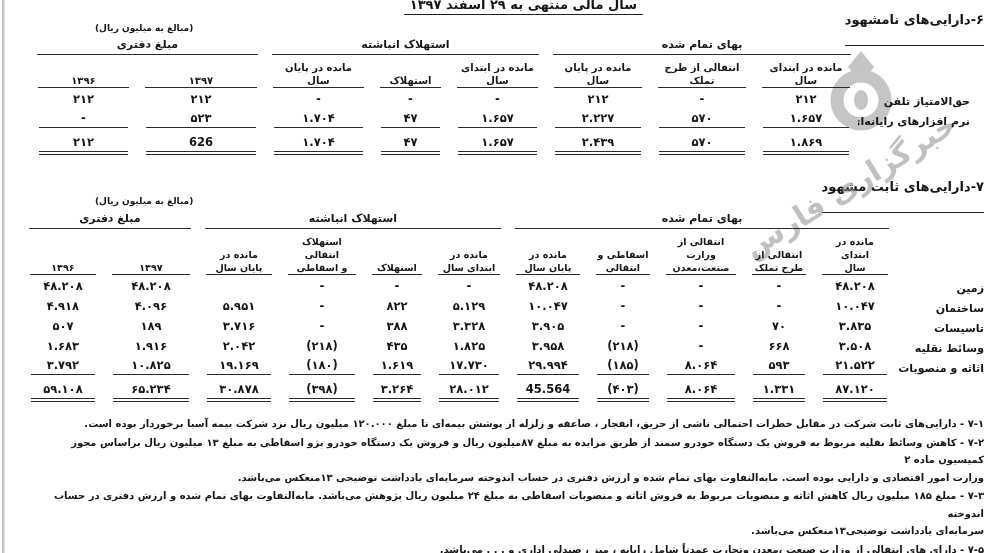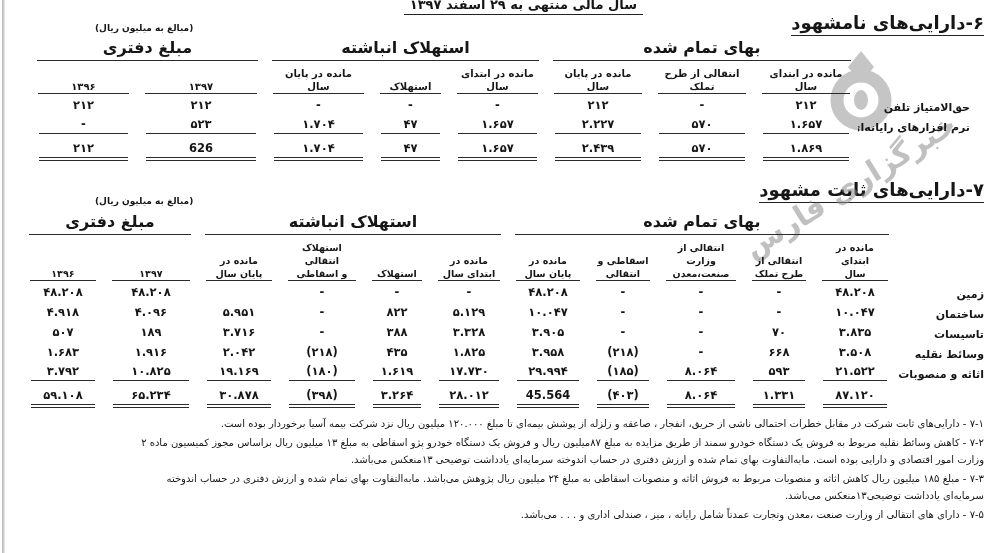--- a/index.html
+++ b/index.html
@@ -4,47 +4,47 @@
 <style>
   html,body{margin:0;padding:0;}
   body{width:988px;height:553px;background:#fdfdfd;overflow:hidden;
        font-family:"DejaVu Sans",sans-serif;color:#161616;direction:rtl;}
   .page{position:relative;width:988px;height:553px;background:#fff;}
   .scan-edge{position:absolute;left:2px;top:0;width:3px;height:100%;
        background:linear-gradient(to right,#9a9a9a,#e2e2e2);opacity:.75;}
 
   .top-title{position:absolute;top:-3px;right:345px;font-size:13px;font-weight:bold;
        border-bottom:1.5px solid #222;padding:0 6px 2px;}
-  .sec-title{position:absolute;right:4px;font-size:18px;font-weight:bold;
-       border-bottom:1.5px solid #222;padding-bottom:2px;}
+  .sec-title{position:absolute;right:4px;font-size:13px;font-weight:bold;
+       border-bottom:1.5px solid #222;padding-bottom:18px;}
   .sec6{top:12px;} .sec7{top:179px;}
   .mnote{position:absolute;left:95px;font-size:9px;font-weight:bold;}
   .mnote1{top:23px;} .mnote2{top:196px;}
 
   table.t{border-collapse:collapse;table-layout:fixed;position:absolute;direction:rtl;z-index:2;}
   .t1{top:36px;right:18px;width:940px;}
   .t2{top:210px;right:4px;width:962px;}
   .t th,.t td{padding:0;vertical-align:bottom;overflow:hidden;}
   .gt{display:block;margin:0 7px;padding:2px 0 3px;border-bottom:1px solid #2b2b2b;
-      text-align:center;font-size:16px;font-weight:bold;}
+      text-align:center;font-size:11px;font-weight:bold;}
   .ch{display:block;margin:0 8px;padding:6px 0 0;border-bottom:1px solid #2b2b2b;
       text-align:center;font-weight:bold;white-space:pre-line;line-height:13px;}
   .t1 .ch{font-size:10px;} .t2 .ch{font-size:9.5px;}
   .lbl{text-align:right;font-size:11px;font-weight:bold;padding-right:2px;white-space:nowrap;}
   .t td{height:20px;}
   td .v{display:block;margin:0 9px;padding:3px 0 2px;text-align:center;
       font-size:11.5px;font-weight:bold;white-space:nowrap;}
   tr.r-ul td .v{border-bottom:1px solid #2b2b2b;}
   tr.r-dbl td{padding-bottom:6px;height:24px;}
   tr.r-dbl td .v{border-bottom:1px solid #2b2b2b;position:relative;}
   tr.r-dbl td .v::after{content:"";position:absolute;left:0;right:0;bottom:-4px;
       border-bottom:1px solid #2b2b2b;}
 
   .footnotes{position:absolute;top:415px;right:4px;left:6px;z-index:2;}
-  .fn{font-size:10px;font-weight:normal;line-height:17.5px;text-align:right;
+  .fn{font-size:10px;font-weight:bold;line-height:17.5px;text-align:right;
       white-space:pre-line;margin-bottom:1px;margin-left:32px;}
 
   .wm{position:absolute;z-index:1;opacity:.55;}
   .wm-logo{top:50px;right:90px;}
   .wm-text{top:168px;right:16px;font-size:30px;font-weight:bold;color:#8d8d8d;
       transform:rotate(-32deg);transform-origin:center;letter-spacing:1px;}
 </style>
 </head>
 <body>
 

